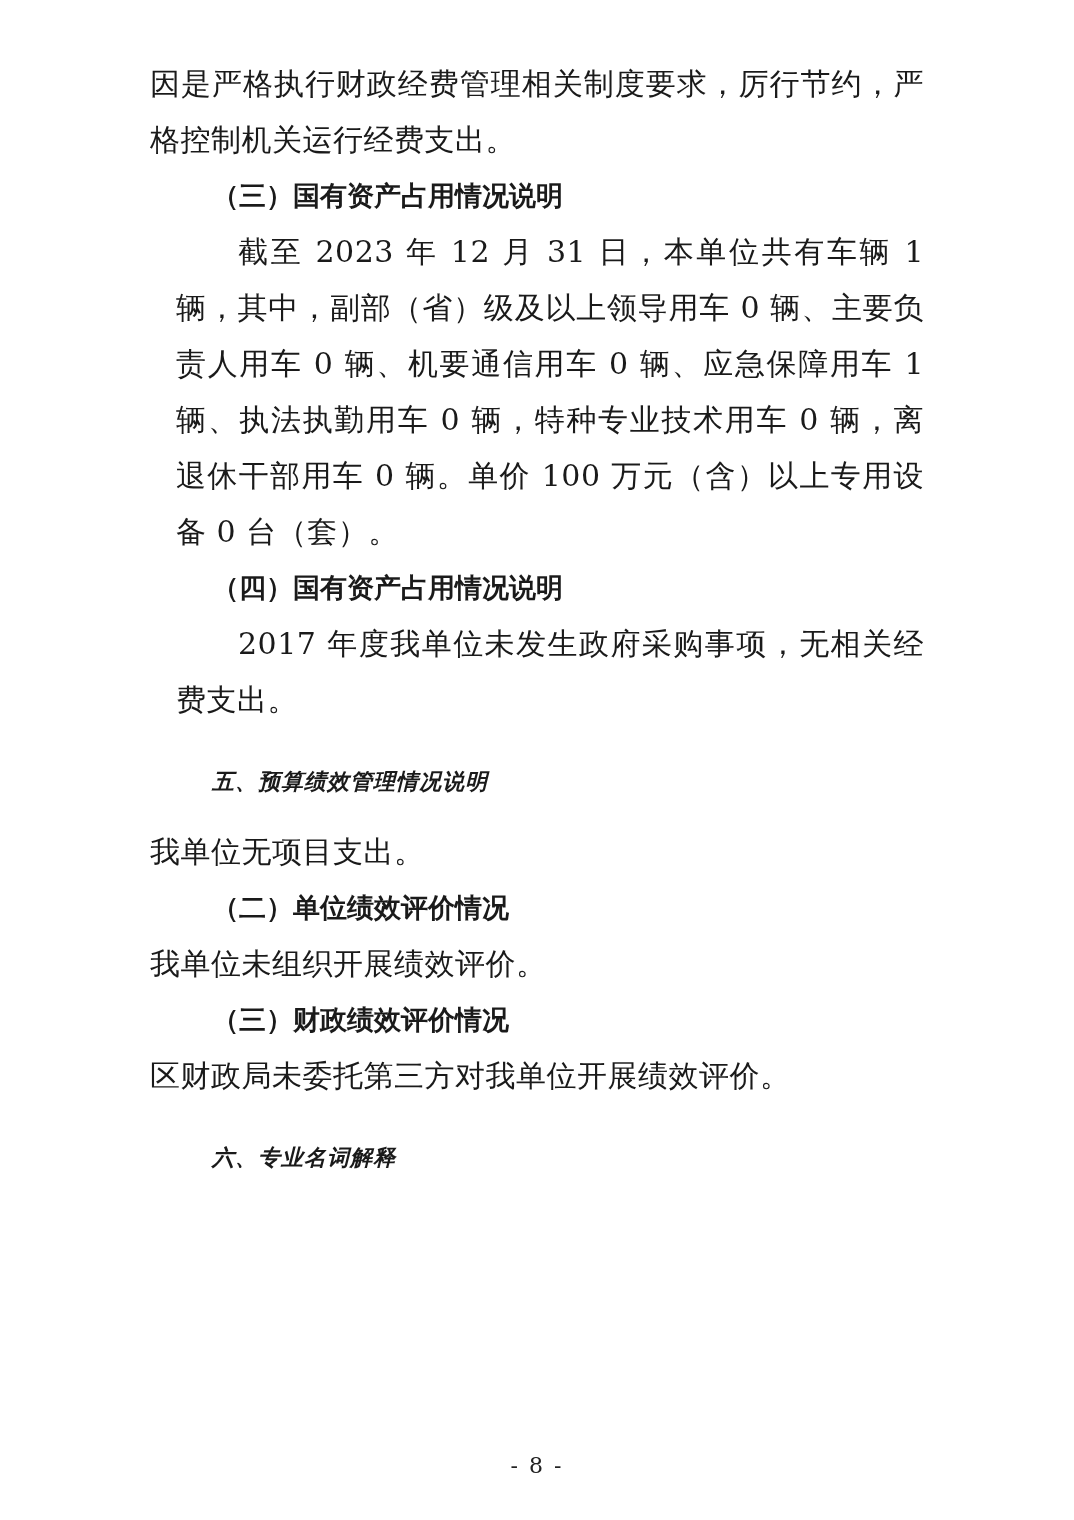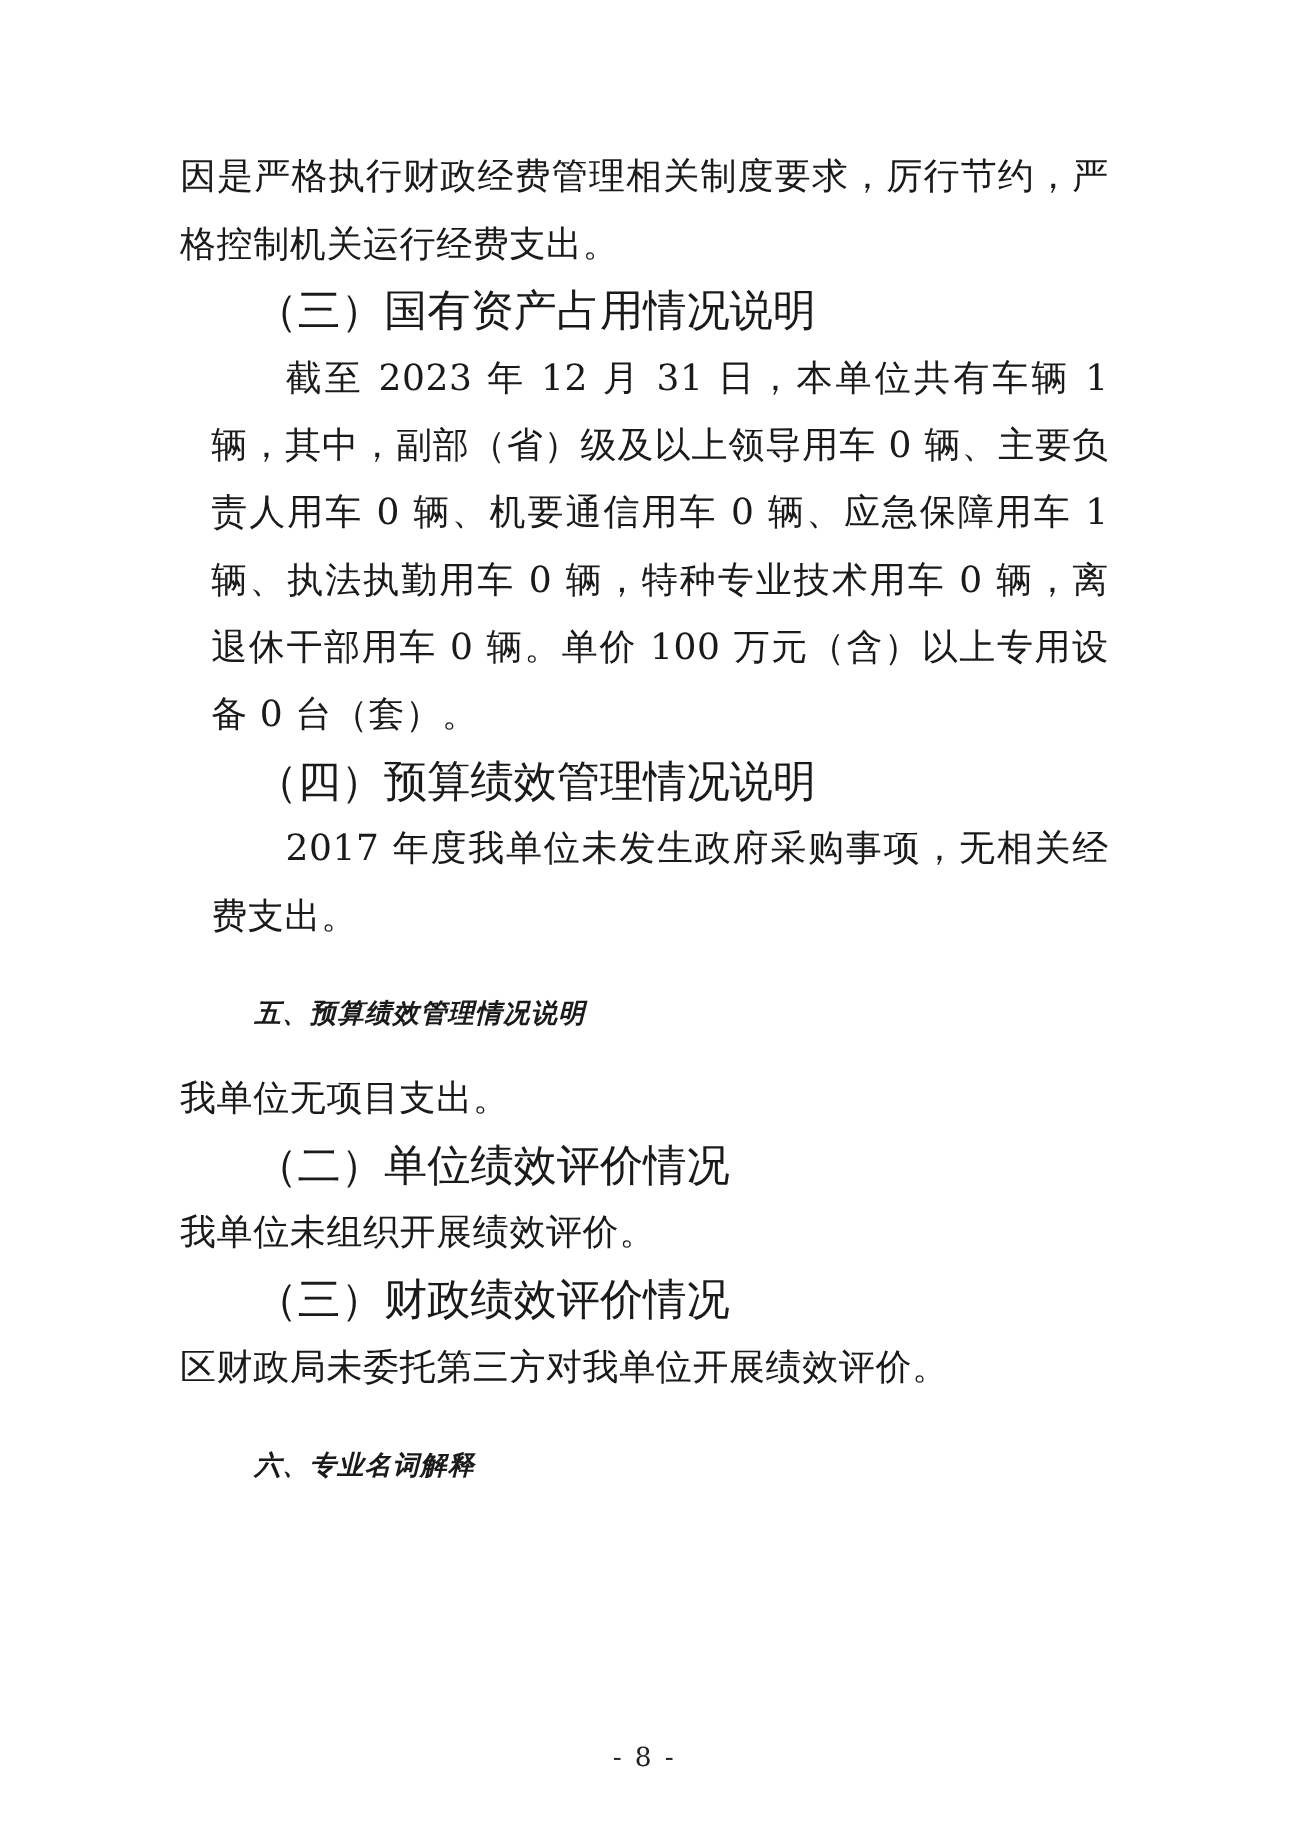--- a/index.html
+++ b/index.html
@@ -15,21 +15,21 @@
     position: relative;
     overflow: hidden;
   }
   .page {
     position: absolute;
     left: 0;
     top: 0;
     width: 1074px;
     height: 1520px;
     box-sizing: border-box;
-    padding: 120px 150px 40px 150px;
+    padding: 56px 150px 40px 150px;
   }
   .body-text {
     font-size: 30px;
     line-height: 56px;
     text-align: justify;
     text-justify: inter-ideograph;
     letter-spacing: 0.5px;
   }
   .indent {
     text-indent: 62px;
@@ -38,24 +38,24 @@
   .section-heading {
     font-size: 22px;
     font-weight: bold;
     line-height: 56px;
     letter-spacing: 1px;
     text-indent: 62px;
     font-family: "DejaVu Sans", "Liberation Sans", sans-serif;
     font-style: italic;
   }
   .sub-heading {
-    font-size: 36px;
+    font-size: 27px;
     line-height: 56px;
     text-indent: 62px;
-    font-weight: 400;
+    font-weight: 700;
   }
   .gap-small { height: 14px; }
   .gap-medium { height: 26px; }
   .footer {
     position: absolute;
     left: 0;
     right: 0;
     bottom: 42px;
     text-align: center;
     font-size: 22px;
@@ -68,21 +68,21 @@
 <body>
 
 <div class="page">
 
   <div class="body-text">因是严格执行财政经费管理相关制度要求，厉行节约，严格控制机关运行经费支出。</div>
 
   <div class="sub-heading">（三）国有资产占用情况说明</div>
 
   <div class="body-text indent">截至 2023 年 12 月 31 日，本单位共有车辆 1 辆，其中，副部（省）级及以上领导用车 0 辆、主要负责人用车 0 辆、机要通信用车 0 辆、应急保障用车 1 辆、执法执勤用车 0 辆，特种专业技术用车 0 辆，离退休干部用车 0 辆。单价 100 万元（含）以上专用设备 0 台（套）。</div>
 
-  <div class="sub-heading">（四）预算绩效管理情况说明</div>
+  <div class="sub-heading">（四）国有资产占用情况说明</div>
 
   <div class="body-text indent">2017 年度我单位未发生政府采购事项，无相关经费支出。</div>
 
   <div class="gap-medium"></div>
 
   <div class="section-heading">五、预算绩效管理情况说明</div>
 
   <div class="gap-small"></div>
 
 

